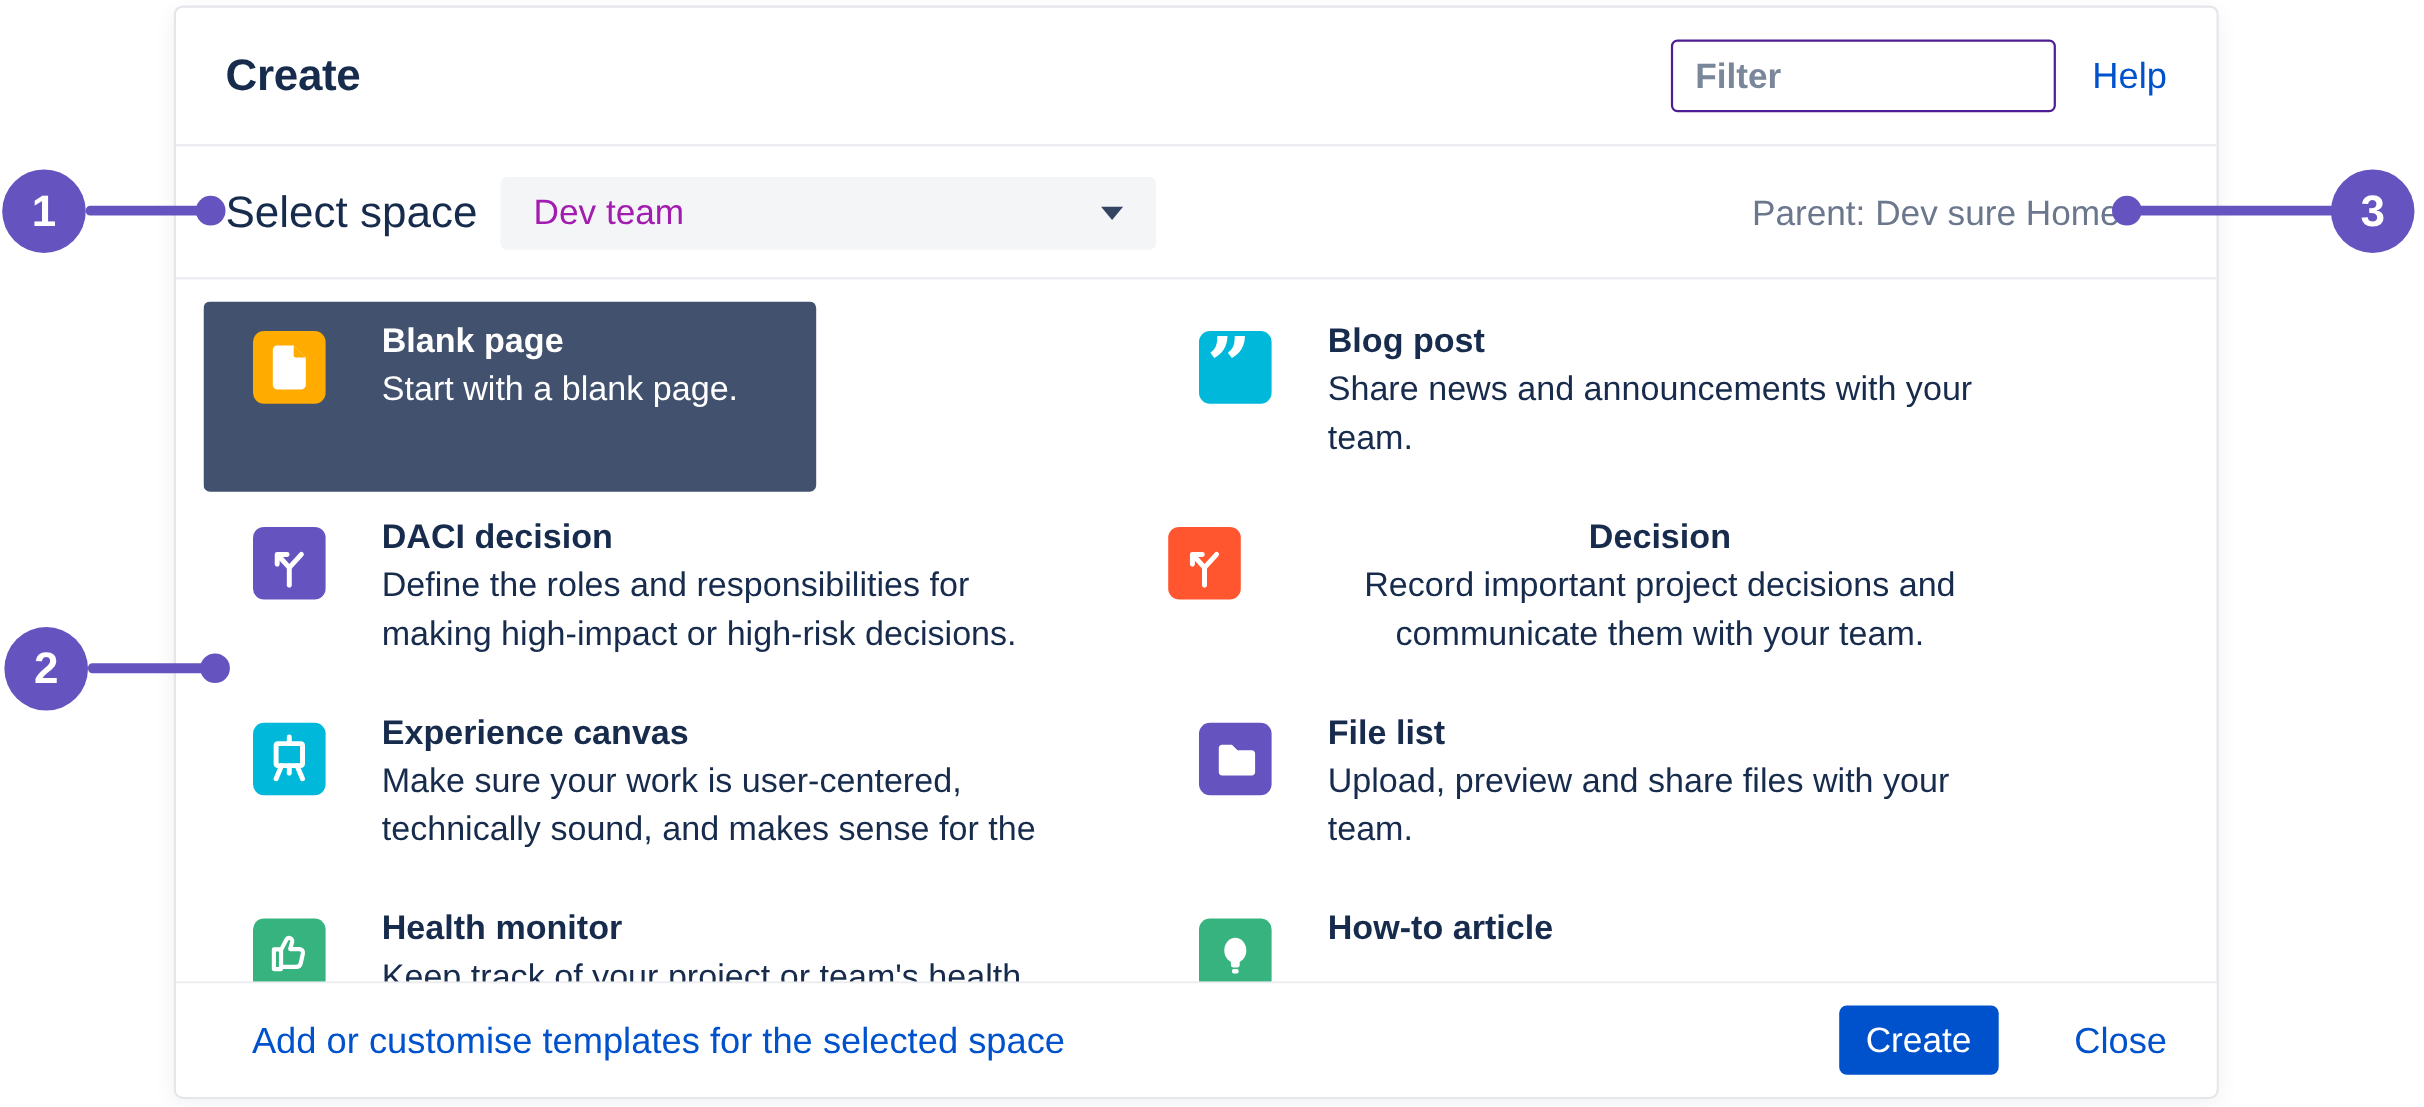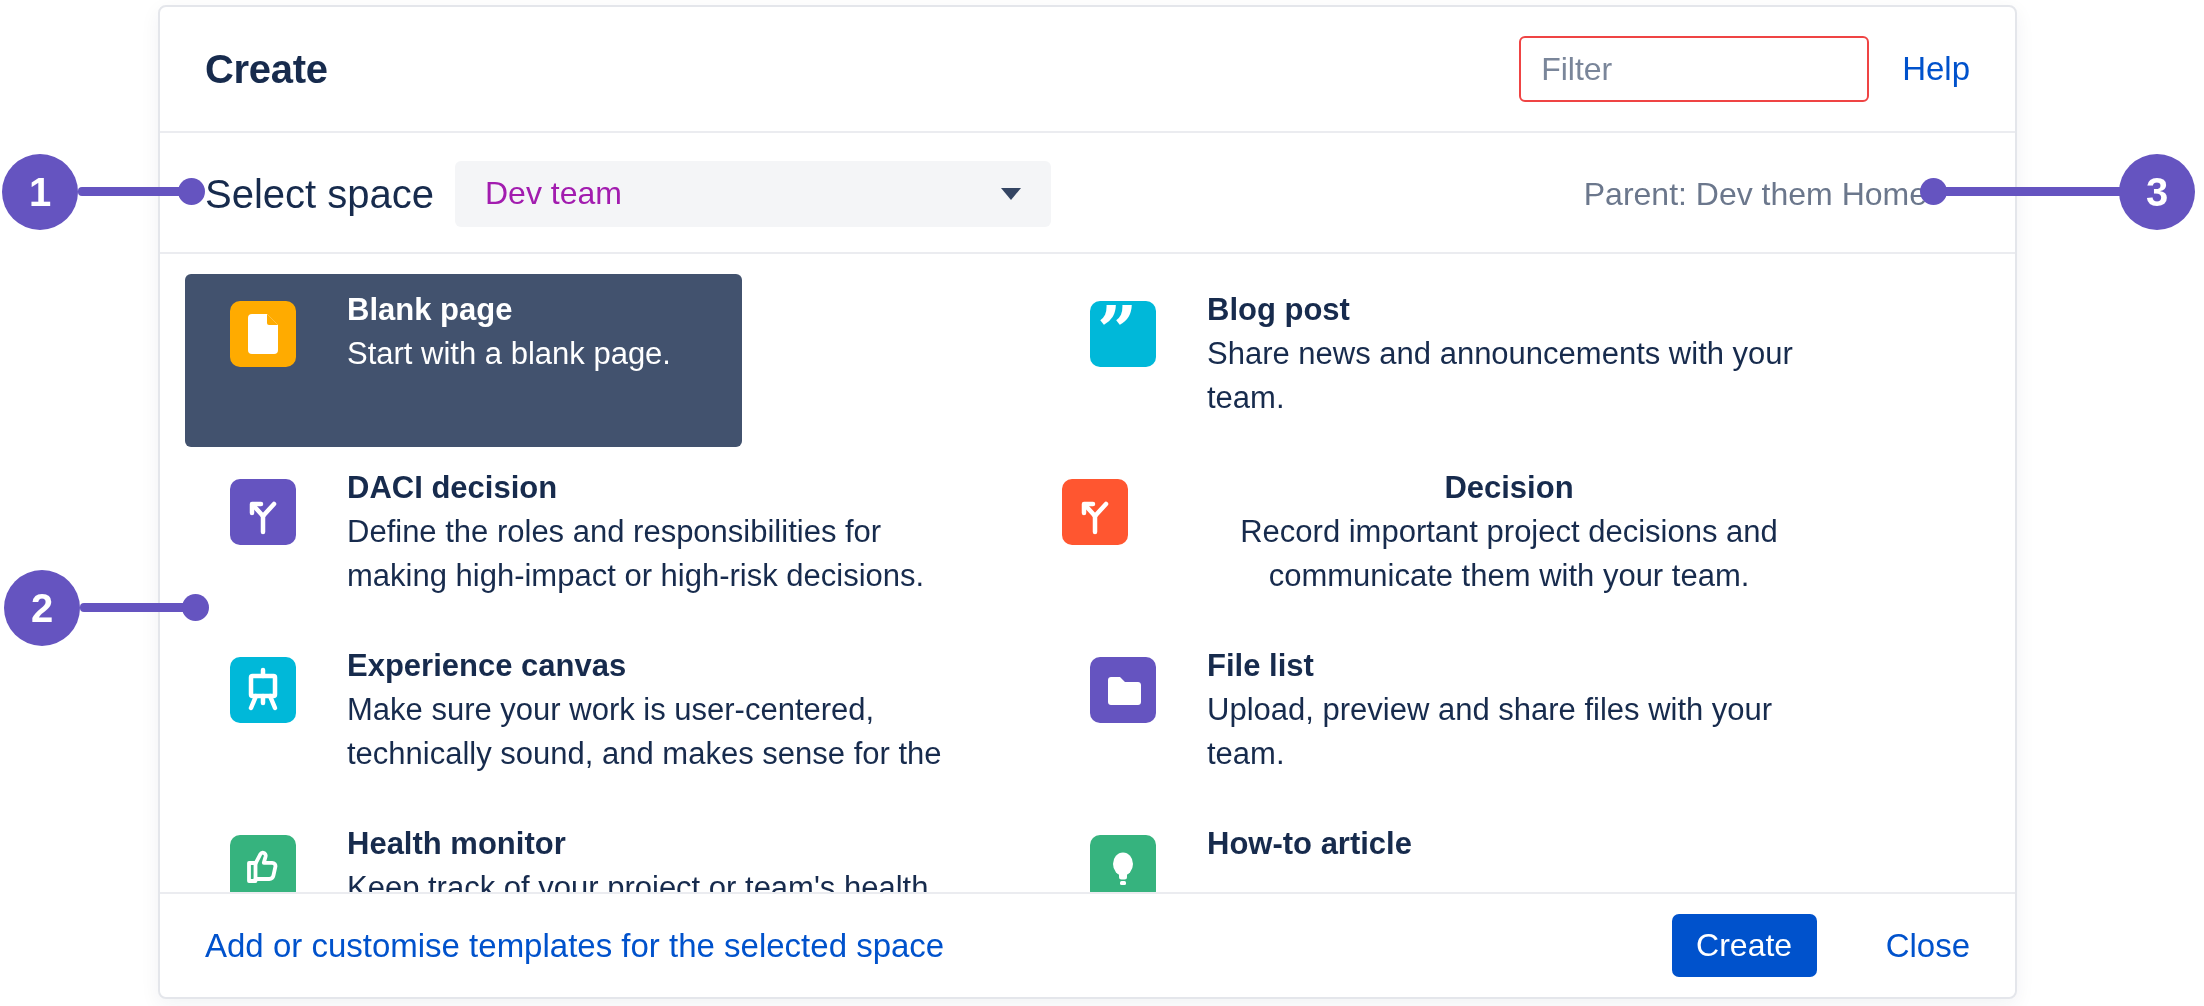--- a/index.html
+++ b/index.html
@@ -11,23 +11,23 @@
   .dialog { position:absolute; left:158px; top:5px; width:1859px; height:994px;
             background:#fff; border:2px solid #E4E6EB; border-radius:8px;
             box-shadow:0 6px 20px rgba(9,30,66,.06); }
 
   
   .dlg-header { position:absolute; left:0; top:0; width:100%; height:126px;
                 display:flex; align-items:center; padding:0 45px;
                 border-bottom:2px solid #EBECF0; }
   .dlg-title { font-size:40px; font-weight:700; color:#172B4D; letter-spacing:-0.3px; }
   .hdr-spacer { flex:1; }
-  .filter-input { width:350px; height:66px; border:2px solid #ef4444; border-radius:6px;
+  .filter-input { width:350px; height:66px; border:2px solid #4c1d95; border-radius:6px;
                   font-size:32px; color:#ef4444; padding:0 20px; outline:none;
-                  font-family:"Liberation Sans","DejaVu Sans",sans-serif; }
+                  font-family:"Liberation Sans","DejaVu Sans",sans-serif;font-weight:bold; }
   .filter-input::placeholder { color:#7A869A; }
   .help-link { margin-left:33px; font-size:33px; color:#0052CC; text-decoration:none; cursor:pointer; }
 
   
   .space-row { position:absolute; left:0; top:128px; width:100%; height:119px;
                border-bottom:2px solid #EBECF0; }
   .space-label { position:absolute; left:45px; top:50%; transform:translateY(-50%);
                  font-size:40px; color:#172B4D; }
   .space-select { position:absolute; left:295px; top:50%; transform:translateY(-50%);
                   width:596px; height:66px; background:#F4F5F7; border-radius:6px;
@@ -49,21 +49,21 @@
   .c-green  { background:#36B37E; }
   .tpl-text { position:absolute; left:162px; top:14px; width:660px; }
   .tpl-name { font-size:31px; font-weight:700; color:#172B4D; line-height:44px; }
   .tpl-desc { font-size:31px; color:#172B4D; line-height:44px; white-space:pre-line; }
   .tpl-item.selected .tpl-name, .tpl-item.selected .tpl-desc { color:#ffffff; }
 
   
   .dlg-footer { position:absolute; left:0; bottom:0; width:100%; height:105px;
                 border-top:2px solid #EBECF0; display:flex; align-items:center;
                 padding:0 45px; background:#fff; border-radius:0 0 8px 8px; }
-  .customise-link { font-size:33px; color:#0052CC; text-decoration:none; cursor:pointer; }
+  .customise-link { font-size:33px; color:#0052CC; text-decoration:none; cursor:pointer;margin-left:24px; }
   .ftr-spacer { flex:1; }
   .create-btn { width:145px; height:63px; background:#0052CC; color:#fff; border:none;
                 border-radius:7px; font-size:32px; font-weight:500; cursor:pointer;
                 font-family:"Liberation Sans","DejaVu Sans",sans-serif; }
   .close-link { margin-left:69px; font-size:33px; color:#0052CC; text-decoration:none; cursor:pointer; }
 
   
   .callout-circle { position:absolute; width:76px; height:76px; border-radius:50%;
                     background:#6554C0; color:#fff; font-size:40px; font-weight:700;
                     display:flex; align-items:center; justify-content:center; }
@@ -85,21 +85,21 @@
       <input class="filter-input" type="text" placeholder="Filter" style="">
       <a class="help-link">Help</a>
     </div>
 
     <div class="space-row">
       <div class="space-label">Select space</div>
       <div class="space-select">
         <span class="space-select-value">Dev team</span>
         <span class="caret-down"></span>
       </div>
-      <div class="parent-label">Parent: Dev them Home</div>
+      <div class="parent-label">Parent: Dev sure Home</div>
     </div>
 
     <div class="tpl-list">
 
       <div class="tpl-item selected" style="left:0; top:0;">
         <div class="sel-bg"></div>
         <div class="tpl-icon c-orange">
           <svg width="66" height="66" viewBox="0 0 66 66">
             <path d="M22 13h15l11 11v25a4 4 0 0 1-4 4H22a4 4 0 0 1-4-4V17a4 4 0 0 1 4-4z" fill="#fff"></path>
             <path d="M37 13l11 11h-9a2 2 0 0 1-2-2v-9z" fill="#FFAB00"></path>

